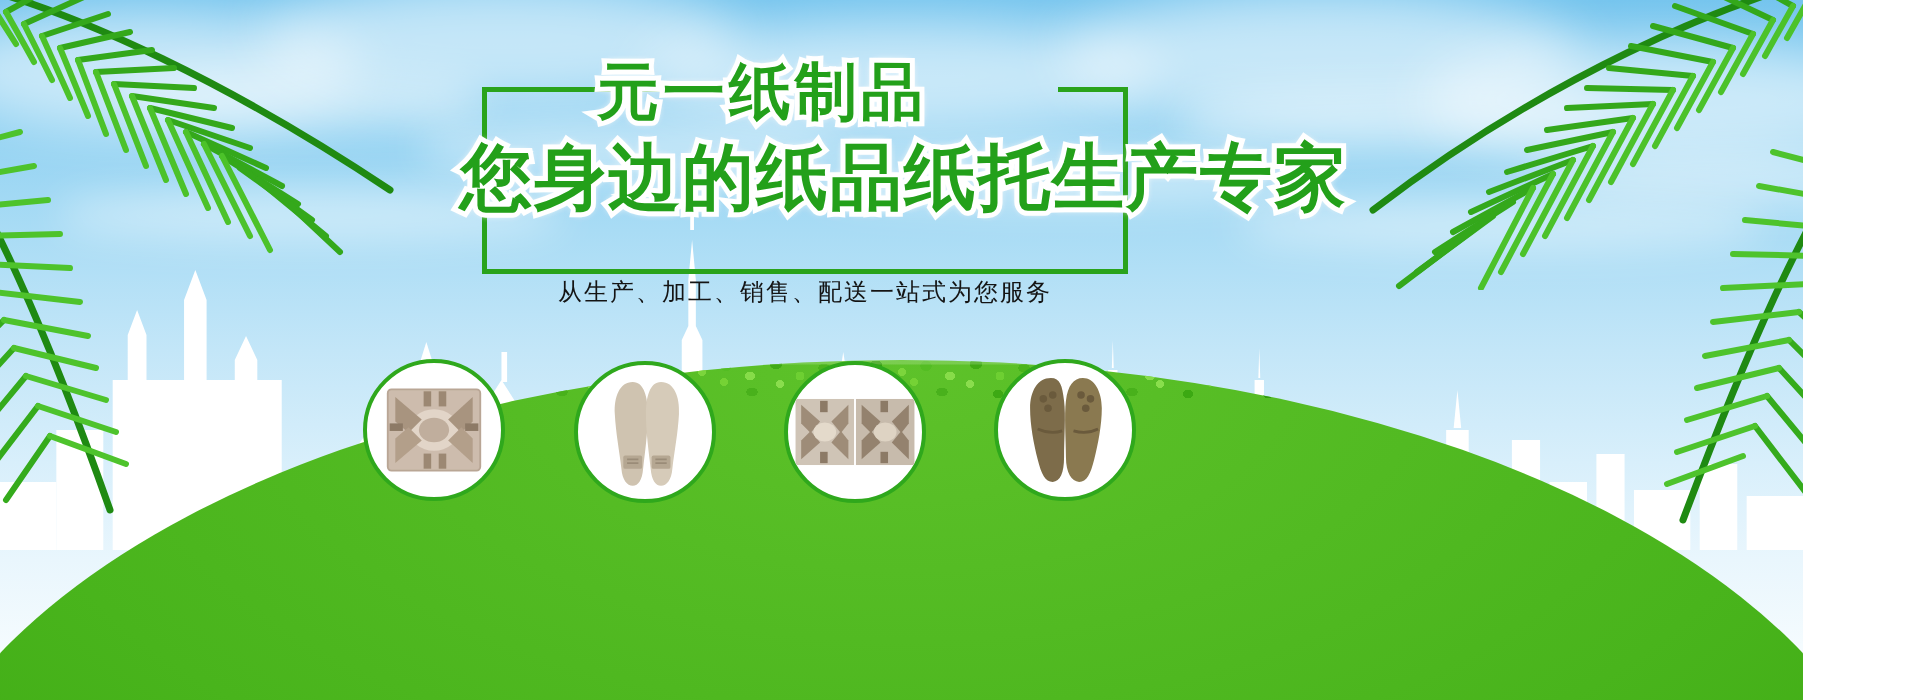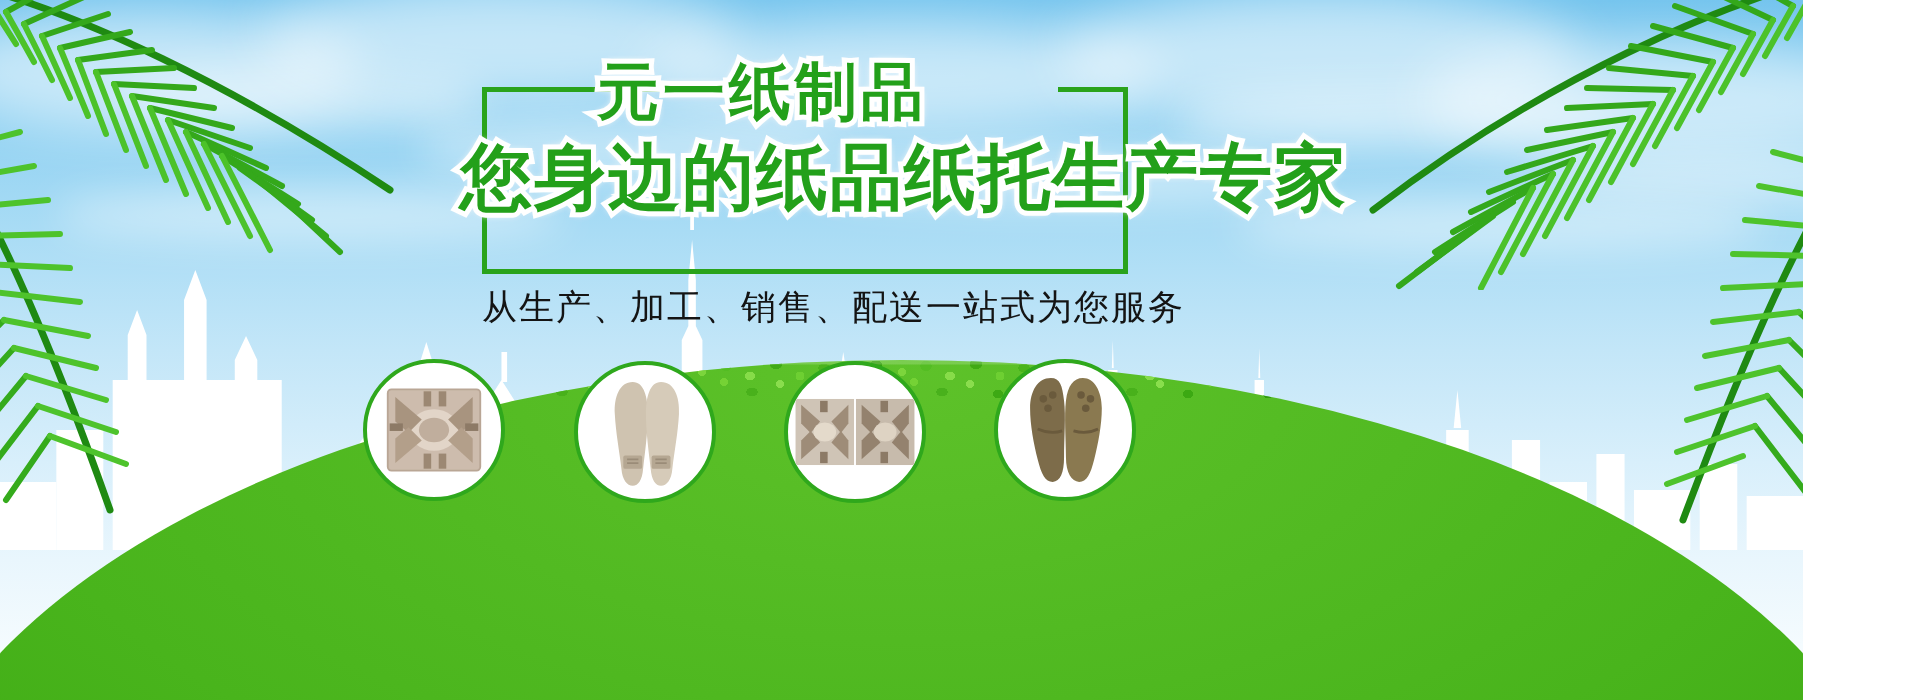--- a/index.html
+++ b/index.html
@@ -160,25 +160,25 @@
     left:115px; width:auto;
   }
   .title-2{
     top:38px;
     font-size:72px;
     letter-spacing:2px;
     left:-22px; width:690px;
   }
   .subtitle-wrap{
     position:absolute;
-    left:482px; top:284px; width:646px;
+    left:482px; top:276px; width:646px;
     text-align:center;
     color:#141414;
     font-family:"DejaVu Sans","Liberation Sans",sans-serif;
-    font-size:35px;
+    font-size:24px;
     letter-spacing:2px;
     white-space:nowrap;
   }
 
   
   .product{
     position:absolute;
     width:142px; height:142px;
     border-radius:50%;
     background:#ffffff;

